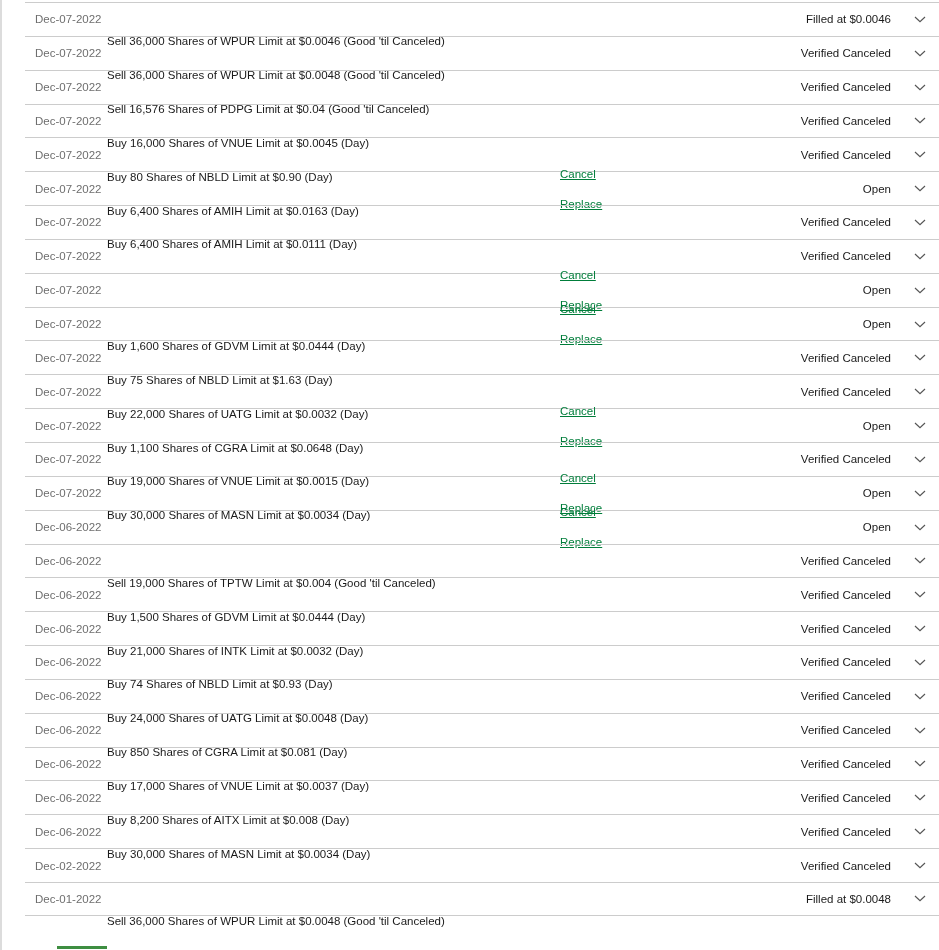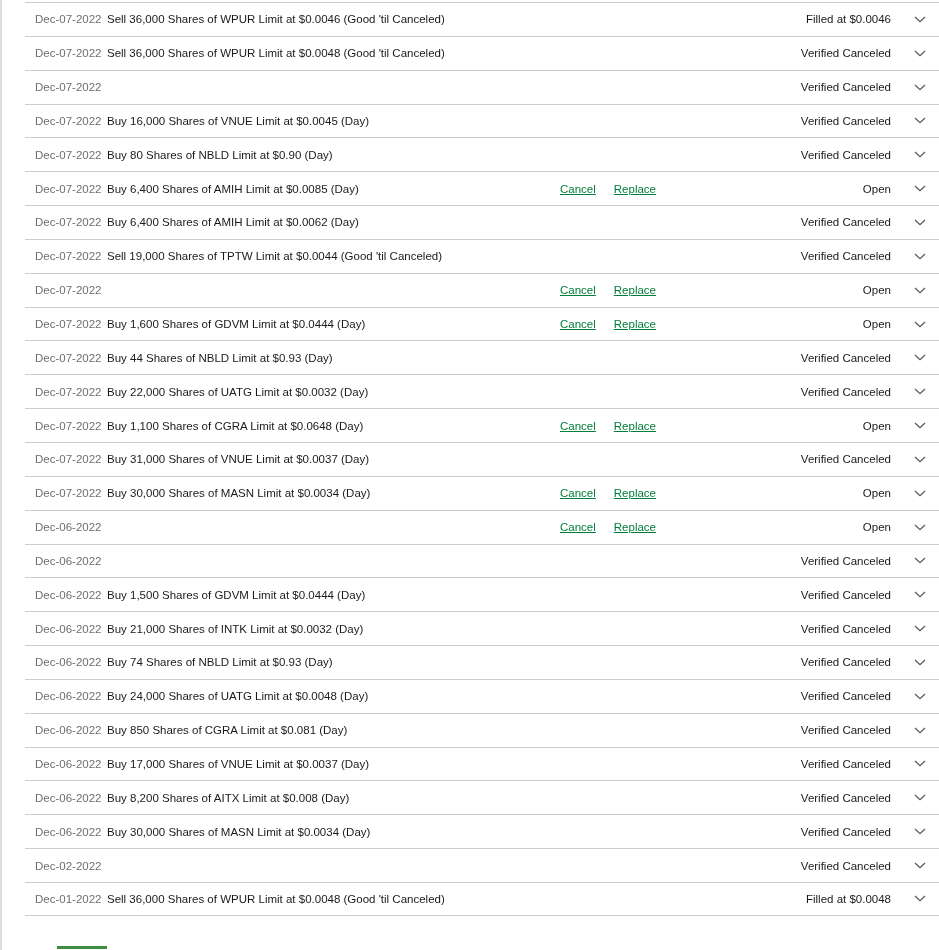--- a/index.html
+++ b/index.html
@@ -16,23 +16,23 @@
   *{margin:0;padding:0;box-sizing:border-box;}
   html,body{width:939px;height:950px;background:var(--page-bg);overflow:hidden;
     font-family:"Liberation Sans", sans-serif;}
   .edge-strip{position:absolute;left:0;top:0;width:2px;height:950px;background:var(--edge-strip);}
   .orders-list{position:absolute;left:25px;top:2px;width:914px;}
   .order-row{position:relative;height:33.85px;border-top:1px solid var(--row-border);}
   .orders-list .order-row:last-child{border-bottom:1px solid var(--row-border);text-decoration:underline;}
   .order-row > span, .order-row > a{position:absolute;top:50%;transform:translateY(-50%);
     white-space:nowrap;font-size:11.5px;letter-spacing:0;}
   .order-date{left:10px;color:var(--date-text);text-align:right;}
-  .order-desc{left:82px;color:var(--desc-text);}
+  .order-desc{left:82px;color:var(--desc-text);margin-top:22px;}
   .order-actions{position:absolute;left:535px;top:50%;transform:translateY(-50%);
-    display:flex;gap:18px;}
+    display:flex;gap:18px;flex-direction:column;}
   .order-actions a{font-size:11.5px;color:var(--link-green);text-decoration:underline;cursor:pointer;}
   .order-status{right:48px;color:var(--status-text);text-align:center;}
   .chevron-btn{position:absolute;right:12px;top:50%;transform:translateY(-50%);
     width:14px;height:14px;display:flex;align-items:center;justify-content:center;cursor:pointer;}
   .chevron-btn svg{display:block;}
   .bottom-accent{position:absolute;left:57px;top:946px;width:50px;height:3px;
     background:var(--bottom-accent);}
 </style>
 </head>
 <body>
@@ -59,20 +59,21 @@
     <span class="order-status">Verified Canceled</span>
     <span class="chevron-btn">
       <svg width="12" height="7" viewBox="0 0 12 7">
         <polyline points="1,1 6,5.6 11,1" fill="none" stroke="var(--chevron)" stroke-width="1.2"></polyline>
       </svg>
     </span>
   </div>
 
   <div class="order-row">
     <span class="order-date">Dec-07-2022</span>
+    <span class="order-desc">Sell 16,576 Shares of PDPG Limit at $0.04 (Good 'til Canceled)</span>
 
     <span class="order-status">Verified Canceled</span>
     <span class="chevron-btn">
       <svg width="12" height="7" viewBox="0 0 12 7">
         <polyline points="1,1 6,5.6 11,1" fill="none" stroke="var(--chevron)" stroke-width="1.2"></polyline>
       </svg>
     </span>
   </div>
 
   <div class="order-row">
@@ -94,48 +95,47 @@
     <span class="order-status">Verified Canceled</span>
     <span class="chevron-btn">
       <svg width="12" height="7" viewBox="0 0 12 7">
         <polyline points="1,1 6,5.6 11,1" fill="none" stroke="var(--chevron)" stroke-width="1.2"></polyline>
       </svg>
     </span>
   </div>
 
   <div class="order-row">
     <span class="order-date">Dec-07-2022</span>
-    <span class="order-desc">Buy 6,400 Shares of AMIH Limit at $0.0085 (Day)</span>
-    <span class="order-actions">
-      <a>Cancel</a>
-      <a>Replace</a>
-    </span>
-    <span class="order-status">Open</span>
-    <span class="chevron-btn">
-      <svg width="12" height="7" viewBox="0 0 12 7">
-        <polyline points="1,1 6,5.6 11,1" fill="none" stroke="var(--chevron)" stroke-width="1.2"></polyline>
-      </svg>
-    </span>
-  </div>
-
-  <div class="order-row">
-    <span class="order-date">Dec-07-2022</span>
-    <span class="order-desc">Buy 6,400 Shares of AMIH Limit at $0.0062 (Day)</span>
-
-    <span class="order-status">Verified Canceled</span>
-    <span class="chevron-btn">
-      <svg width="12" height="7" viewBox="0 0 12 7">
-        <polyline points="1,1 6,5.6 11,1" fill="none" stroke="var(--chevron)" stroke-width="1.2"></polyline>
-      </svg>
-    </span>
-  </div>
-
-  <div class="order-row">
-    <span class="order-date">Dec-07-2022</span>
-    <span class="order-desc">Sell 19,000 Shares of TPTW Limit at $0.0044 (Good 'til Canceled)</span>
+    <span class="order-desc">Buy 6,400 Shares of AMIH Limit at $0.0163 (Day)</span>
+    <span class="order-actions">
+      <a>Cancel</a>
+      <a>Replace</a>
+    </span>
+    <span class="order-status">Open</span>
+    <span class="chevron-btn">
+      <svg width="12" height="7" viewBox="0 0 12 7">
+        <polyline points="1,1 6,5.6 11,1" fill="none" stroke="var(--chevron)" stroke-width="1.2"></polyline>
+      </svg>
+    </span>
+  </div>
+
+  <div class="order-row">
+    <span class="order-date">Dec-07-2022</span>
+    <span class="order-desc">Buy 6,400 Shares of AMIH Limit at $0.0111 (Day)</span>
+
+    <span class="order-status">Verified Canceled</span>
+    <span class="chevron-btn">
+      <svg width="12" height="7" viewBox="0 0 12 7">
+        <polyline points="1,1 6,5.6 11,1" fill="none" stroke="var(--chevron)" stroke-width="1.2"></polyline>
+      </svg>
+    </span>
+  </div>
+
+  <div class="order-row">
+    <span class="order-date">Dec-07-2022</span>
 
     <span class="order-status">Verified Canceled</span>
     <span class="chevron-btn">
       <svg width="12" height="7" viewBox="0 0 12 7">
         <polyline points="1,1 6,5.6 11,1" fill="none" stroke="var(--chevron)" stroke-width="1.2"></polyline>
       </svg>
     </span>
   </div>
 
   <div class="order-row">
@@ -162,21 +162,21 @@
     <span class="order-status">Open</span>
     <span class="chevron-btn">
       <svg width="12" height="7" viewBox="0 0 12 7">
         <polyline points="1,1 6,5.6 11,1" fill="none" stroke="var(--chevron)" stroke-width="1.2"></polyline>
       </svg>
     </span>
   </div>
 
   <div class="order-row">
     <span class="order-date">Dec-07-2022</span>
-    <span class="order-desc">Buy 44 Shares of NBLD Limit at $0.93 (Day)</span>
+    <span class="order-desc">Buy 75 Shares of NBLD Limit at $1.63 (Day)</span>
 
     <span class="order-status">Verified Canceled</span>
     <span class="chevron-btn">
       <svg width="12" height="7" viewBox="0 0 12 7">
         <polyline points="1,1 6,5.6 11,1" fill="none" stroke="var(--chevron)" stroke-width="1.2"></polyline>
       </svg>
     </span>
   </div>
 
   <div class="order-row">
@@ -201,21 +201,21 @@
     <span class="order-status">Open</span>
     <span class="chevron-btn">
       <svg width="12" height="7" viewBox="0 0 12 7">
         <polyline points="1,1 6,5.6 11,1" fill="none" stroke="var(--chevron)" stroke-width="1.2"></polyline>
       </svg>
     </span>
   </div>
 
   <div class="order-row">
     <span class="order-date">Dec-07-2022</span>
-    <span class="order-desc">Buy 31,000 Shares of VNUE Limit at $0.0037 (Day)</span>
+    <span class="order-desc">Buy 19,000 Shares of VNUE Limit at $0.0015 (Day)</span>
 
     <span class="order-status">Verified Canceled</span>
     <span class="chevron-btn">
       <svg width="12" height="7" viewBox="0 0 12 7">
         <polyline points="1,1 6,5.6 11,1" fill="none" stroke="var(--chevron)" stroke-width="1.2"></polyline>
       </svg>
     </span>
   </div>
 
   <div class="order-row">
@@ -242,20 +242,21 @@
     <span class="order-status">Open</span>
     <span class="chevron-btn">
       <svg width="12" height="7" viewBox="0 0 12 7">
         <polyline points="1,1 6,5.6 11,1" fill="none" stroke="var(--chevron)" stroke-width="1.2"></polyline>
       </svg>
     </span>
   </div>
 
   <div class="order-row">
     <span class="order-date">Dec-06-2022</span>
+    <span class="order-desc">Sell 19,000 Shares of TPTW Limit at $0.004 (Good 'til Canceled)</span>
 
     <span class="order-status">Verified Canceled</span>
     <span class="chevron-btn">
       <svg width="12" height="7" viewBox="0 0 12 7">
         <polyline points="1,1 6,5.6 11,1" fill="none" stroke="var(--chevron)" stroke-width="1.2"></polyline>
       </svg>
     </span>
   </div>
 
   <div class="order-row">

